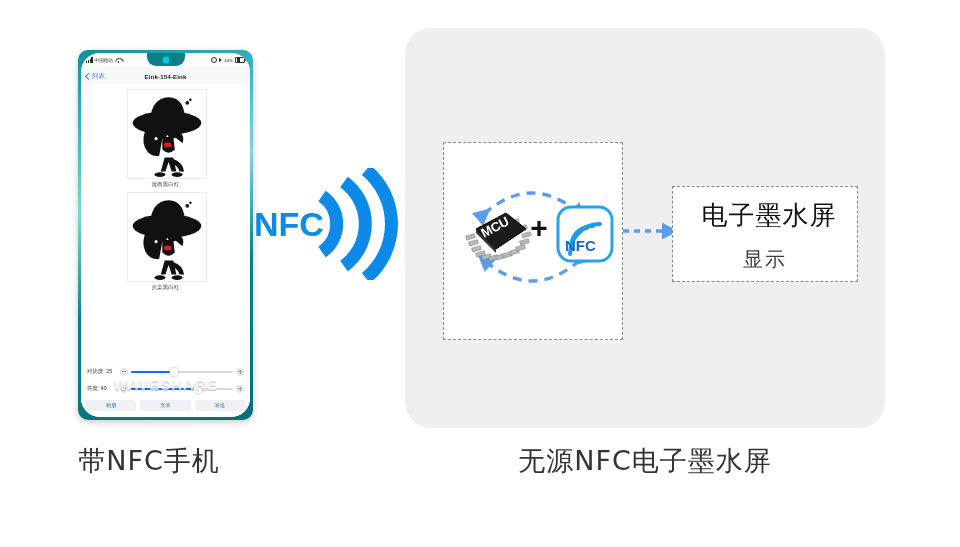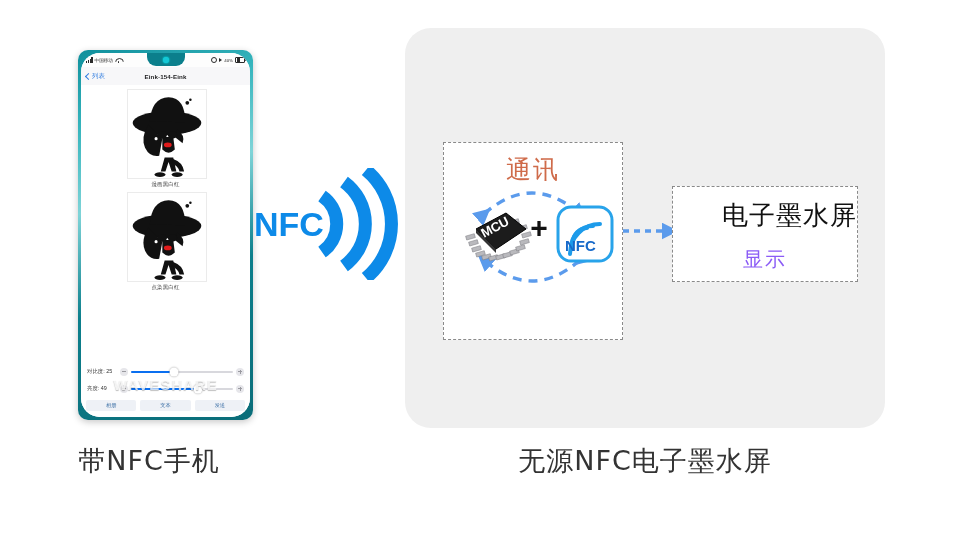--- a/index.html
+++ b/index.html
@@ -154,27 +154,27 @@
     position:absolute;left:0;right:0;top:10px;text-align:center;
     font-size:25px;color:#cf6b4a;letter-spacing:2px;
     font-family:"DejaVu Sans","Liberation Sans",sans-serif;
   }
   .zh-bot{
     position:absolute;left:0;right:0;bottom:8px;text-align:center;
     font-size:25px;color:#cf6b4a;letter-spacing:2px;
     font-family:"DejaVu Sans","Liberation Sans",sans-serif;
   }
   .eink-t1{
-    position:absolute;left:8px;right:0;top:11px;text-align:right;
+    position:absolute;left:8px;right:0;top:11px;text-align:center;
     font-size:26px;color:#111;letter-spacing:1px;
     font-family:"DejaVu Sans","Liberation Sans",sans-serif;
   }
   .eink-t2{
     position:absolute;left:0;right:0;bottom:8px;text-align:center;
-    font-size:20px;color:#8b5cf6;letter-spacing:2px;
+    font-size:20px;color:#404040;letter-spacing:2px;
     font-family:"DejaVu Sans","Liberation Sans",sans-serif;
   }
   #plus-sign{
     position:absolute;left:527px;top:216px;width:24px;height:24px;
     font-size:30px;line-height:24px;text-align:center;color:#111;font-weight:bold;
   }
   #mcu-chip{position:absolute;left:462px;top:205px;width:72px;height:62px;}
   #nfc-badge{position:absolute;left:556px;top:205px;width:58px;height:58px;}
   #arrow-connect{position:absolute;left:619px;top:222px;width:58px;height:18px;}
   #loop-arrows{position:absolute;left:452px;top:178px;width:160px;height:118px;}
@@ -332,21 +332,20 @@
       <path d="M70 28 A34 34 0 0 1 70 84" stroke-width="13"></path>
       <path d="M92 14 A52 52 0 0 1 92 98" stroke-width="13"></path>
       <path d="M114 2 A70 70 0 0 1 114 110" stroke-width="13"></path>
     </g>
   </svg>
 </div>
 
 <div id="right-panel"></div>
 
 <div class="dbox" id="mcu-box">
-  <div class="zh-top">通讯</div>
 </div>
 
 <div id="loop-arrows">
   <svg viewBox="0 0 160 118" width="160" height="118">
     <defs>
       <marker id="ah" markerWidth="5" markerHeight="5" refX="2.5" refY="2.5" orient="auto">
         <path d="M0,0 L5,2.5 L0,5 Z" fill="#5b9bec"></path>
       </marker>
     </defs>
     <path d="M32 36 Q80 -6 128 36" fill="none" stroke="#5b9bec" stroke-width="3.4" stroke-dasharray="9,7" marker-end="url(#ah)" marker-start="url(#ah)"></path>

